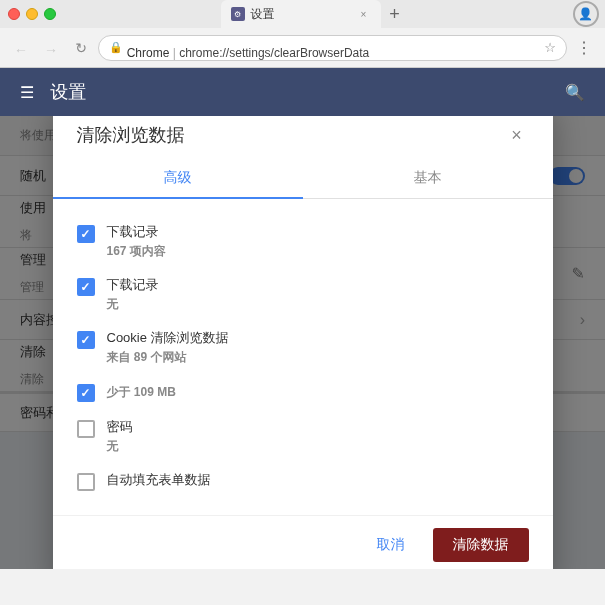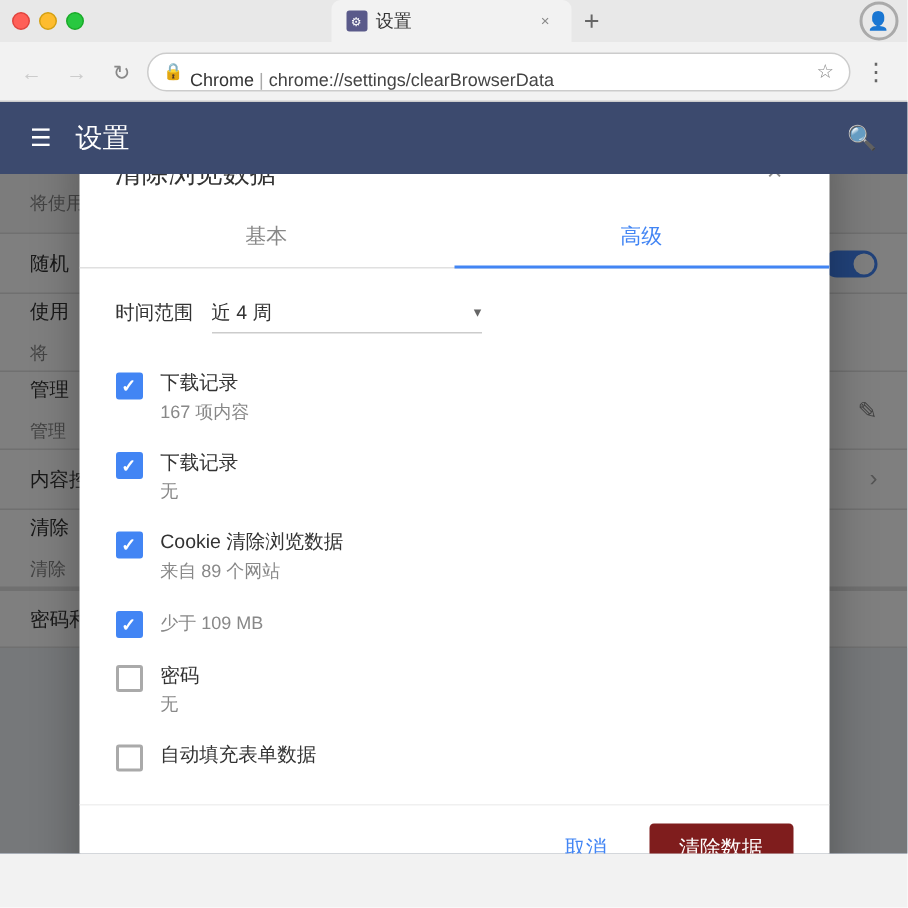--- a/index.html
+++ b/index.html
@@ -296,20 +296,21 @@
     .checkbox-label {
       font-size: 13px;
       color: #333;
       display: block;
     }
     .checkbox-sublabel {
       font-size: 12px;
       color: #888;
       display: block;
       margin-top: 2px;
+      font-weight: bold;
     }
 
     
     .dialog-footer {
       display: flex;
       justify-content: flex-end;
       padding: 12px 24px 20px;
       gap: 8px;
       border-top: 1px solid #f0f0f0;
     }
@@ -414,33 +415,26 @@
 
     <div class="overlay">
 
       <div class="dialog">
         <div class="dialog-header">
           <span class="dialog-title">清除浏览数据</span>
           <div class="dialog-close">×</div>
         </div>
 
         <div class="dialog-tabs">
+          <div class="dialog-tab active">高级</div>
           <div class="dialog-tab">基本</div>
-          <div class="dialog-tab active">高级</div>
         </div>
 
         <div class="dialog-body">
 
-          <div class="time-range-row">
-            <span class="time-range-label">时间范围</span>
-            <div class="dropdown-underline">
-              <span class="dropdown-value">近 4 周</span>
-              <span class="dropdown-arrow">▾</span>
-            </div>
-          </div>
 
           <div>
 
             <div class="checkbox-item">
               <div class="checkbox-wrapper">
                 <div class="checkbox-box">
                   <span class="checkbox-check">✓</span>
                 </div>
               </div>
               <div class="checkbox-content">

